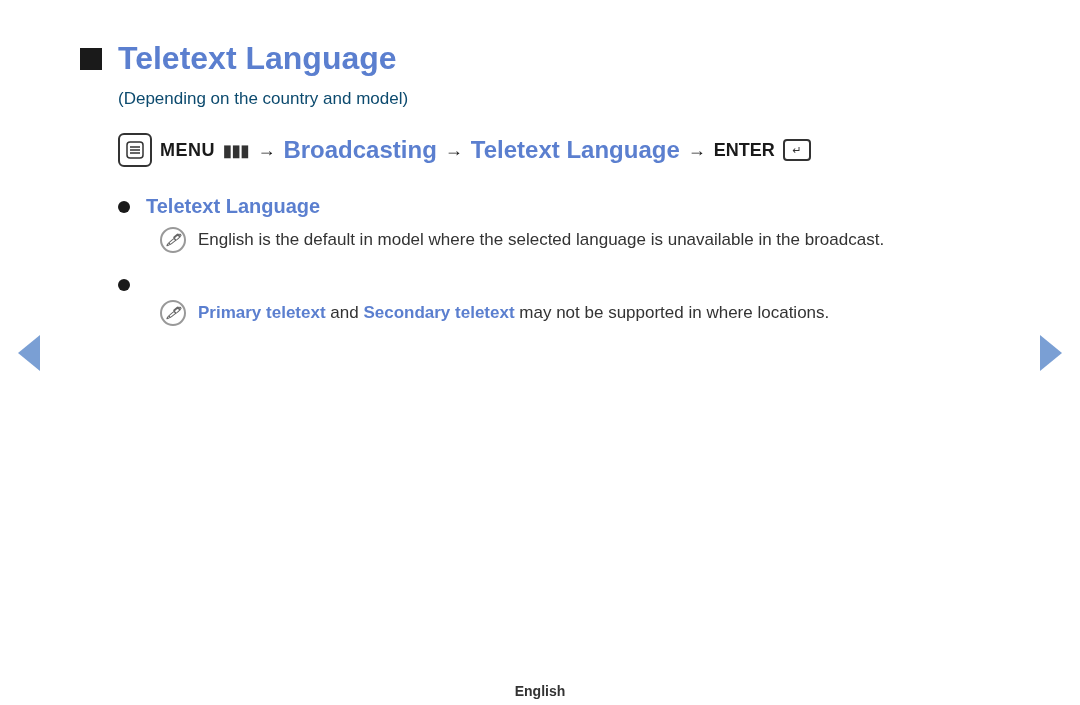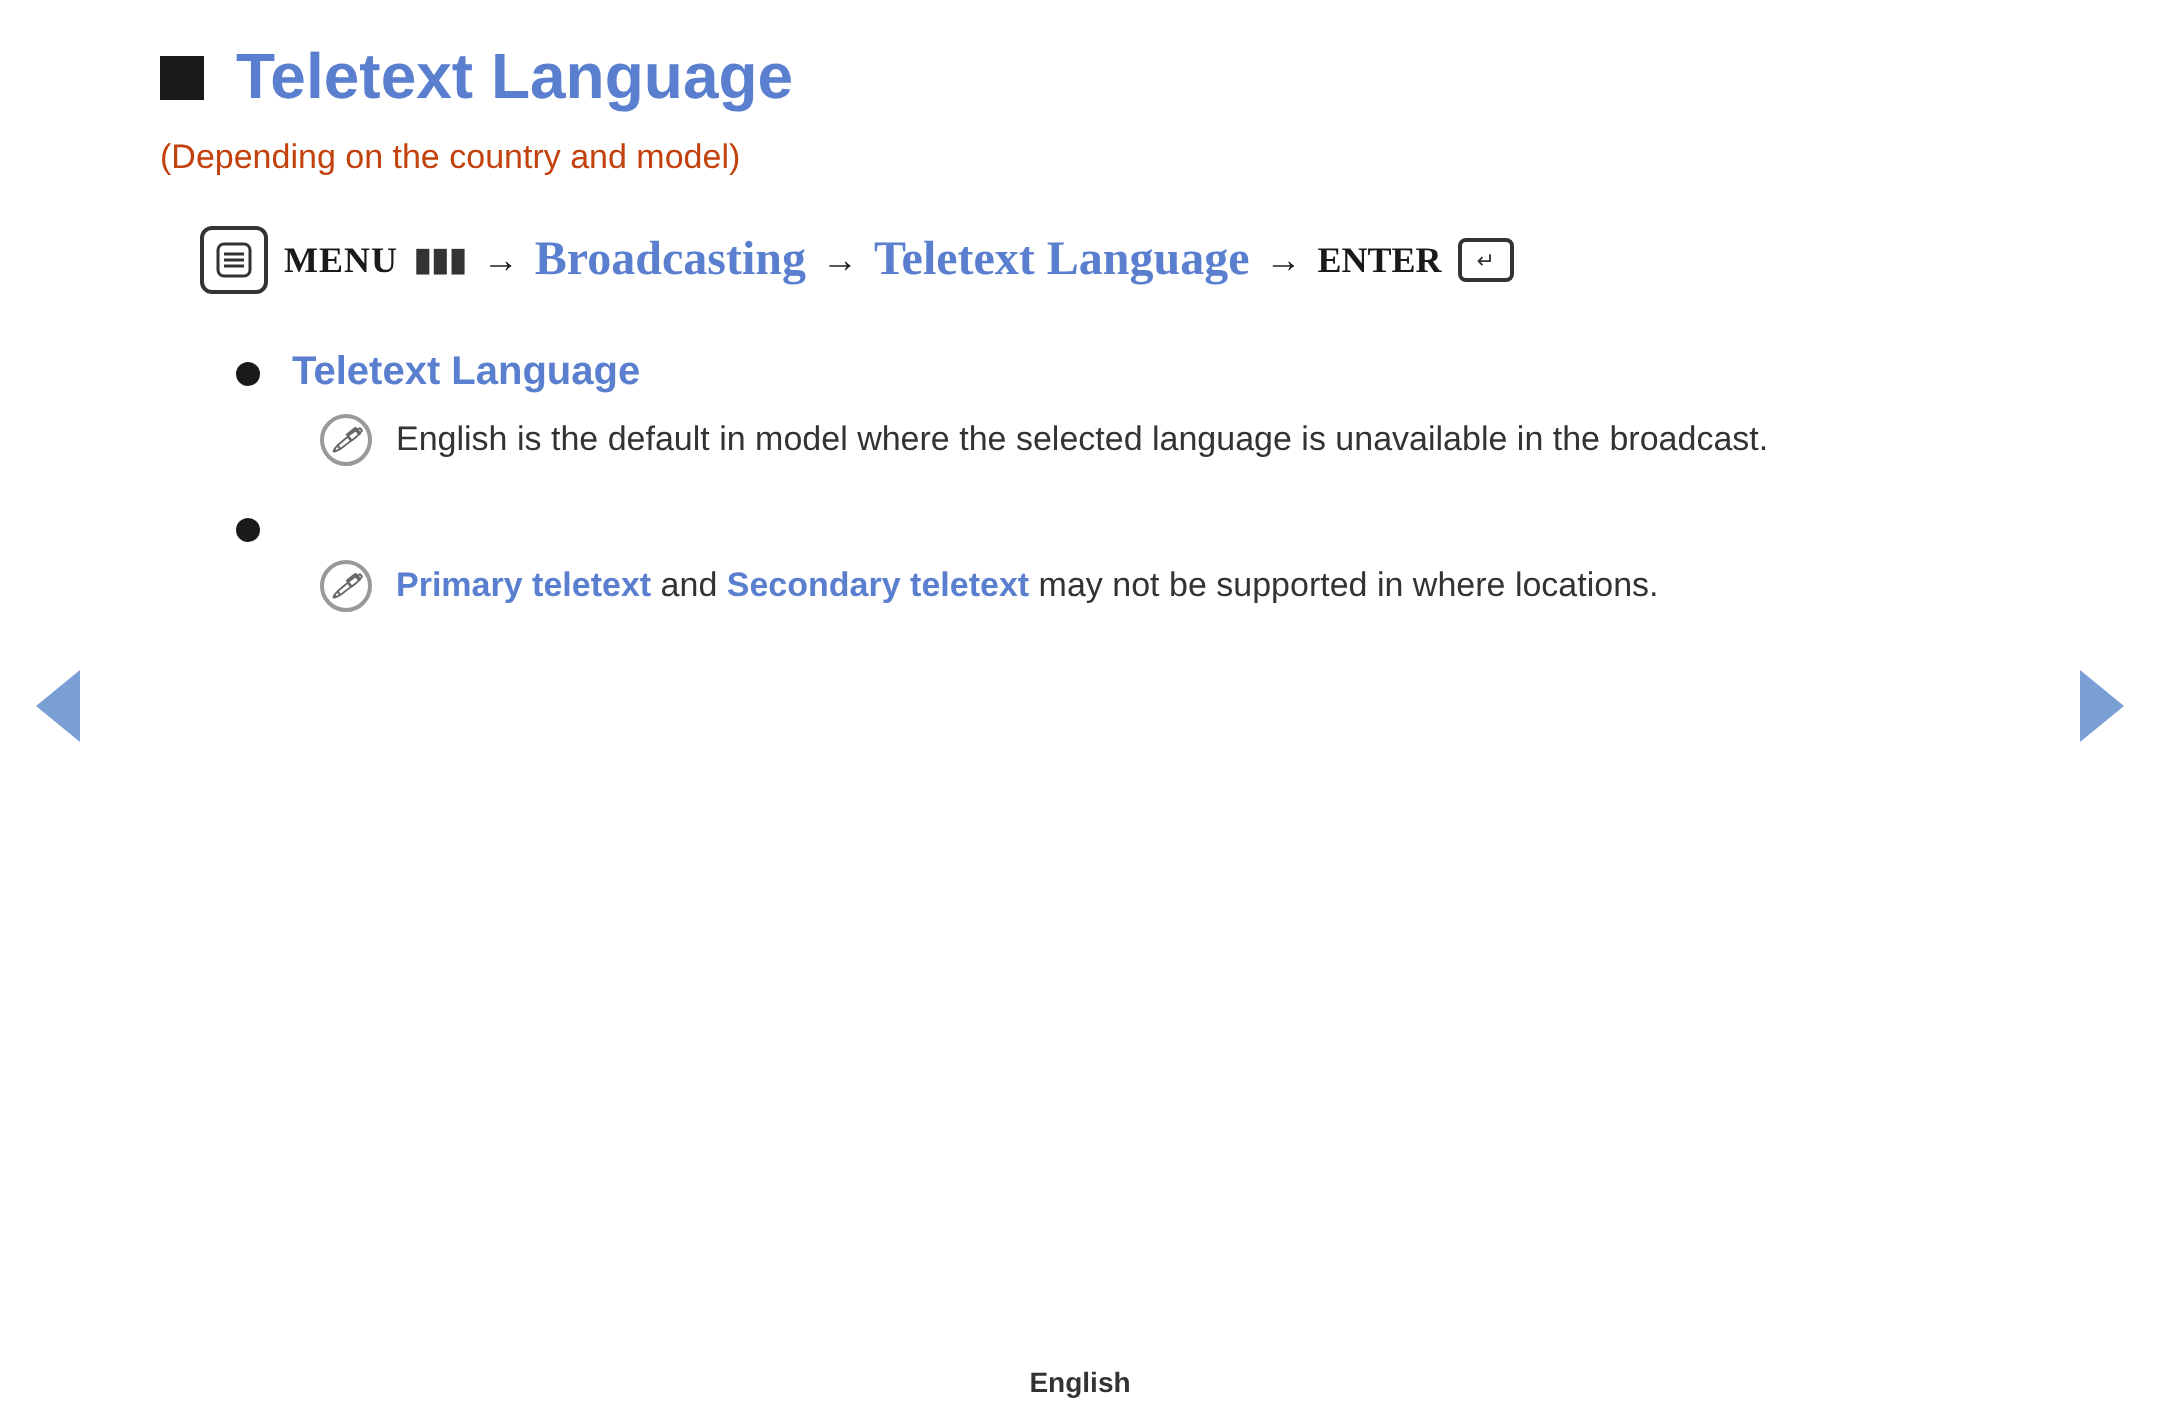--- a/index.html
+++ b/index.html
@@ -11,21 +11,21 @@
     body {
       width: 1080px;
       height: 705px;
       background: #ffffff;
       font-family: 'Arial', sans-serif;
       position: relative;
       overflow: hidden;
     }
 
     .page-content {
-      padding: 20px 80px 40px 80px;
+      padding: 40px 80px 40px 80px;
       max-width: 980px;
     }
 
     .title-row {
       display: flex;
       align-items: center;
       gap: 16px;
       margin-bottom: 12px;
     }
 
@@ -37,32 +37,32 @@
     }
 
     .page-title {
       font-size: 32px;
       font-weight: 700;
       color: #5b7fcf;
     }
 
     .subtitle {
       font-size: 17px;
-      color: #c2410c;
+      color: #0c4a6e;
       margin-bottom: 24px;
+      margin-left: 38px;
     }
 
     .menu-path {
       display: flex;
       align-items: center;
       gap: 8px;
-      margin-left: 20px;
+      margin-left: 38px;
       margin-bottom: 28px;
       font-size: 17px;
-      font-family: Liberation Serif, serif;
     }
 
     .menu-icon {
       display: inline-flex;
       align-items: center;
       justify-content: center;
       width: 34px;
       height: 34px;
       border: 2px solid #333;
       border-radius: 6px;

